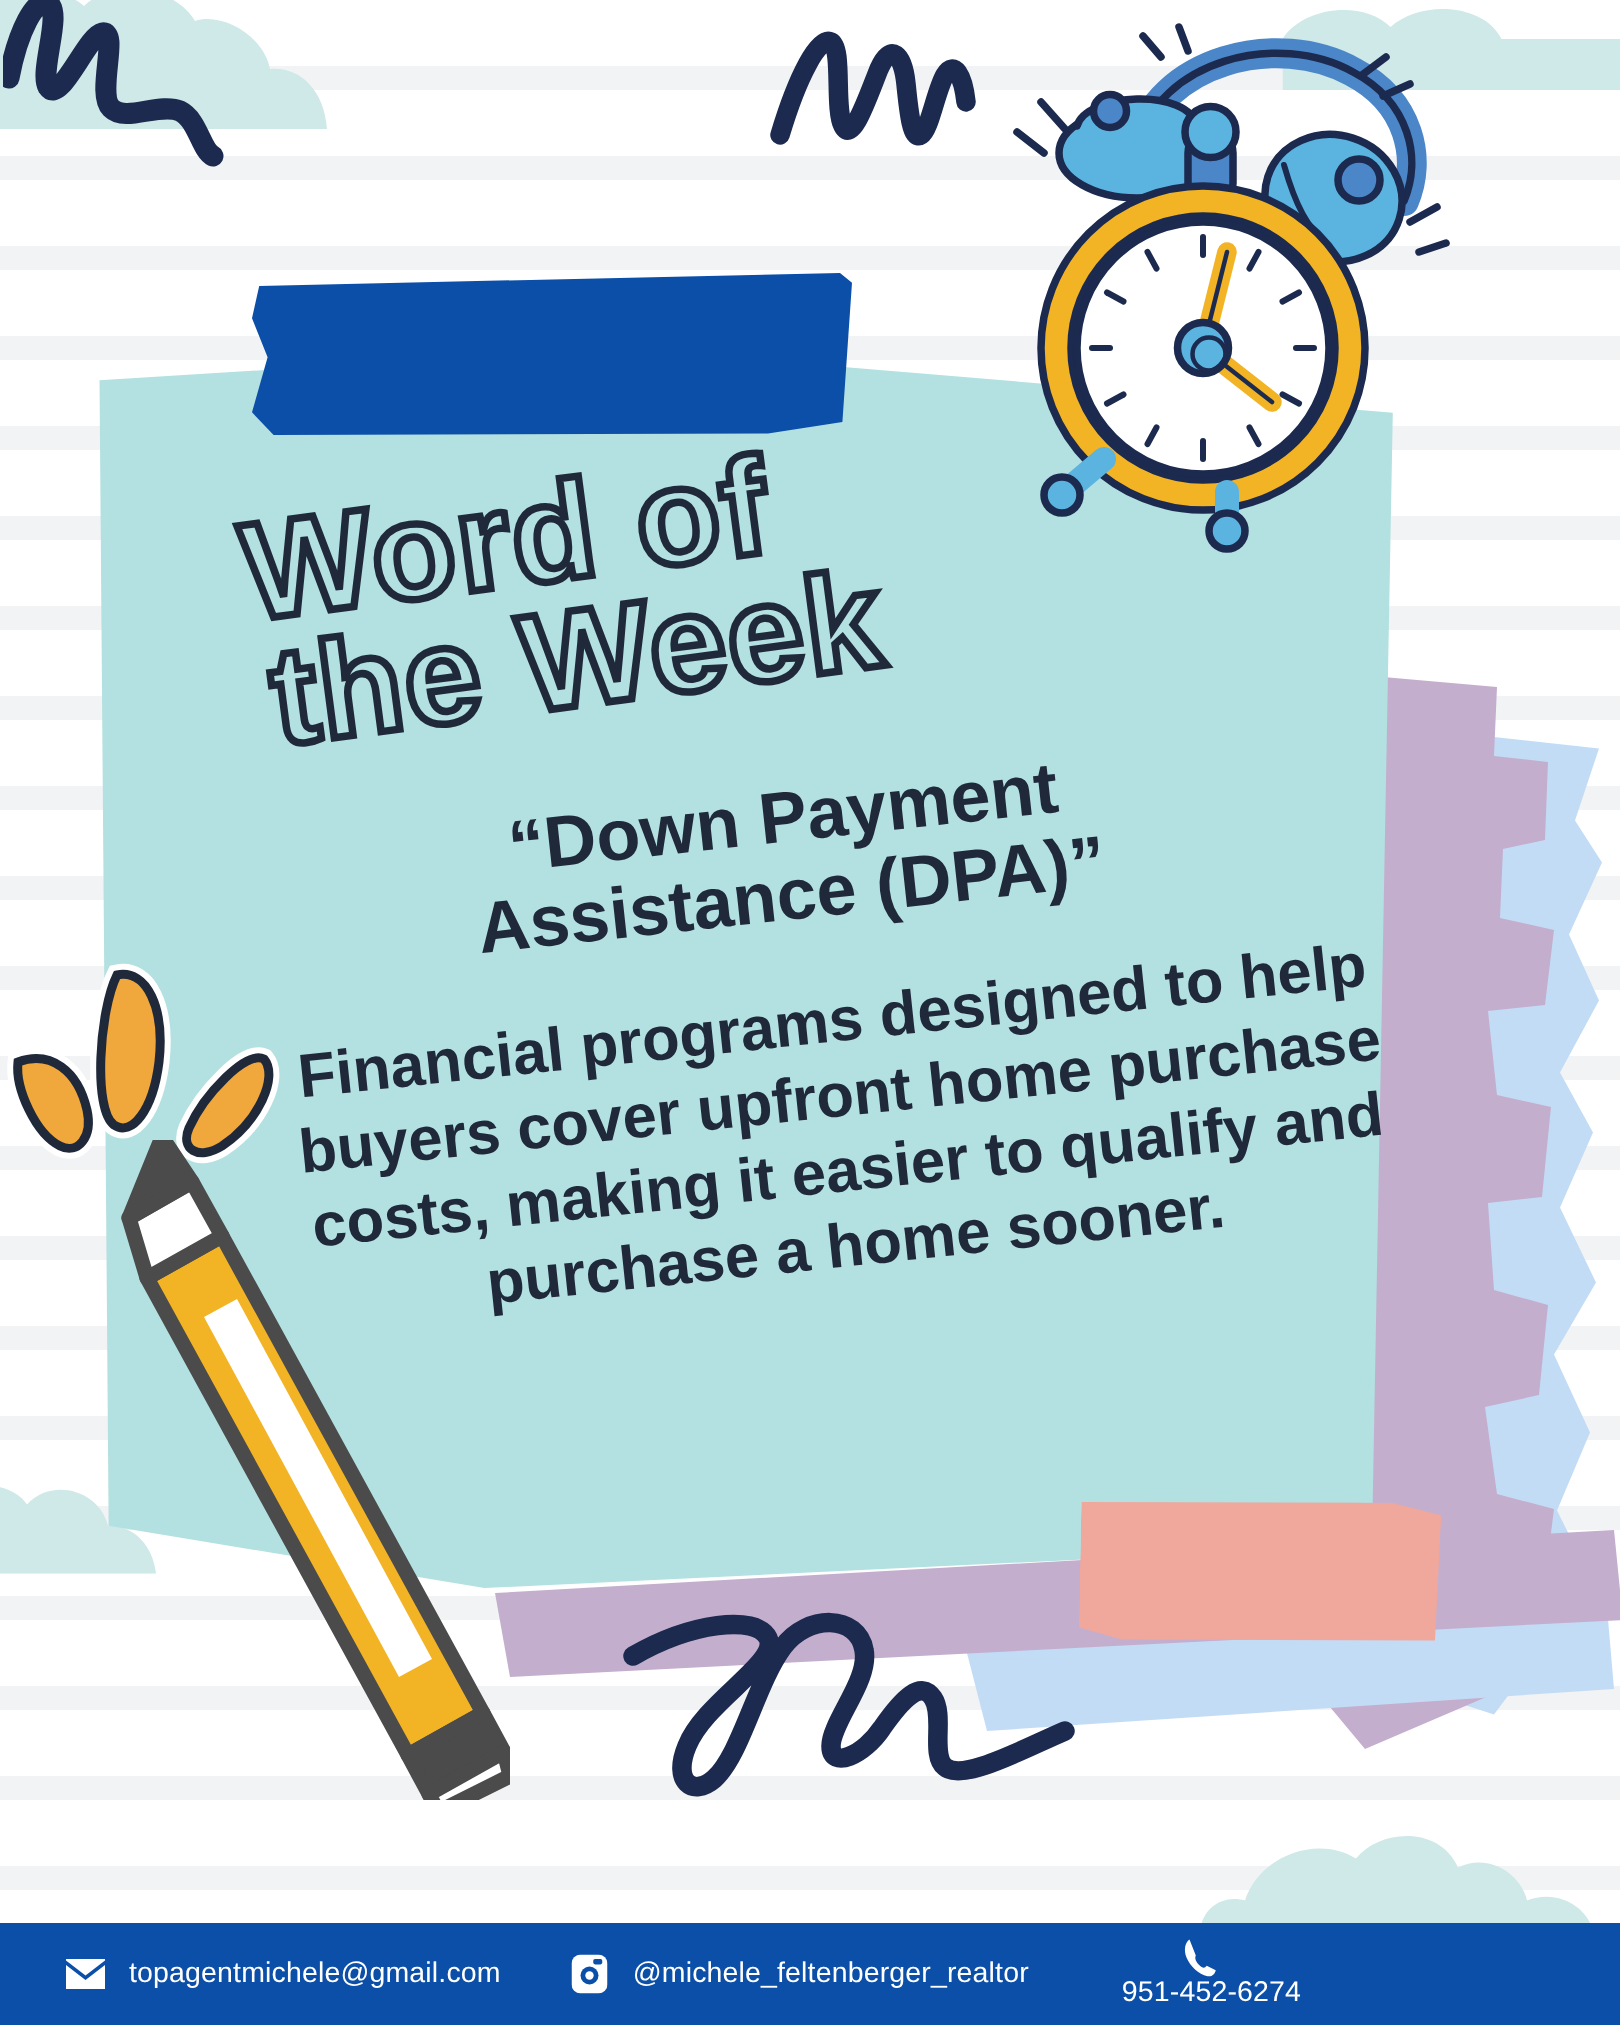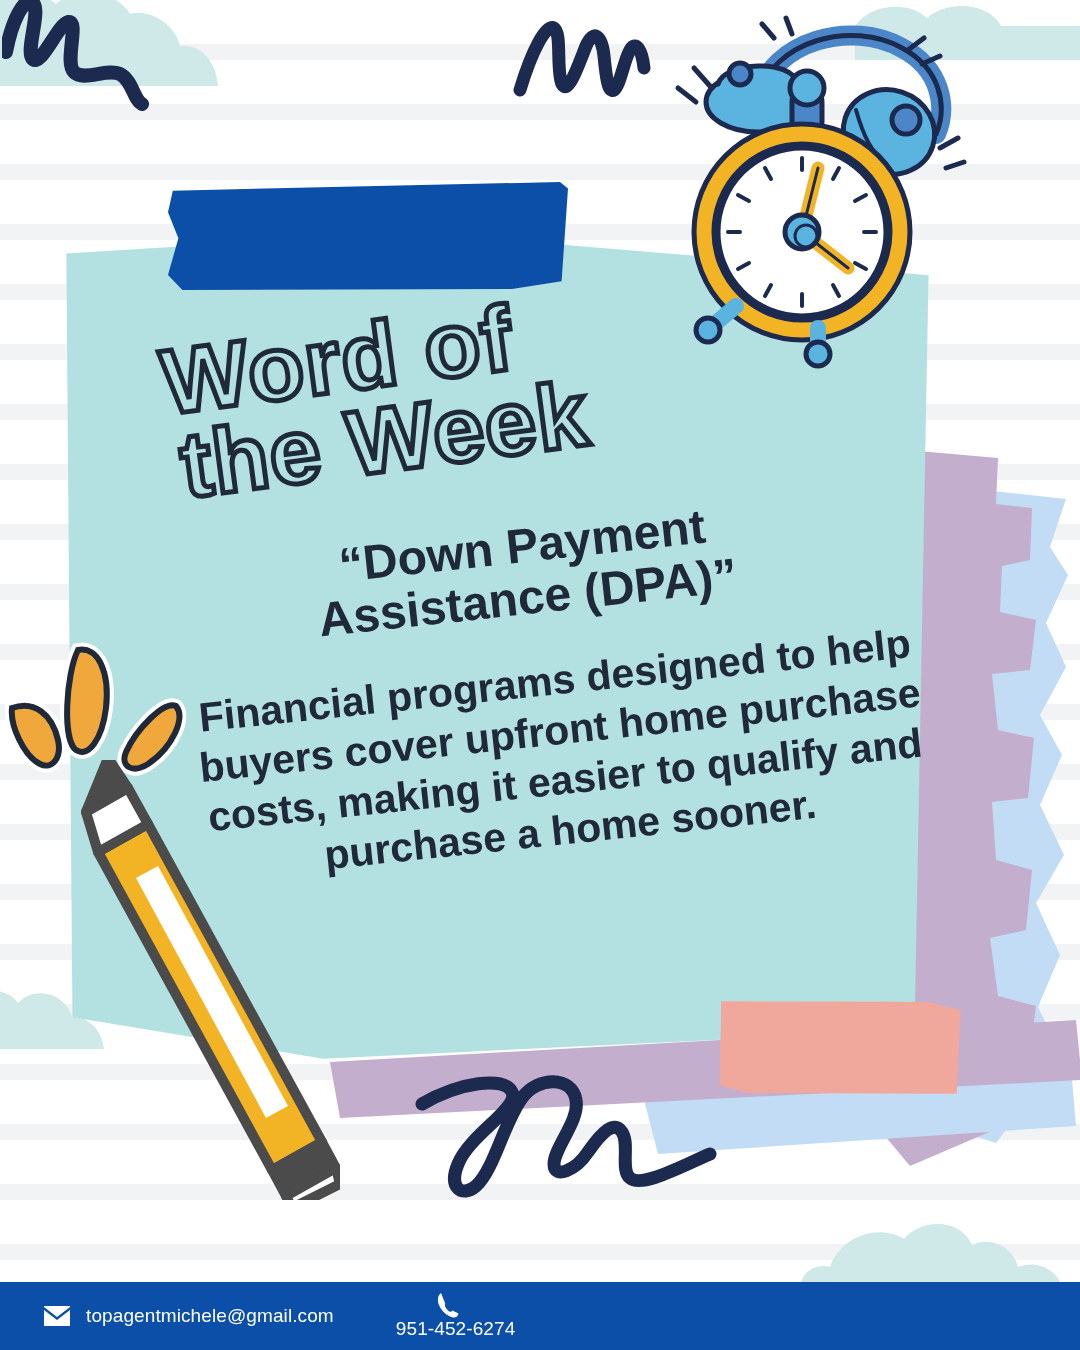--- a/index.html
+++ b/index.html
@@ -281,20 +281,31 @@
     <div class="fitem" style="margin-left:44px;">
       <span class="ficon">
         <svg width="26" height="20" viewBox="0 0 26 20">
           <path fill="#ffffff" d="M0 1 L13 11 L26 1 L26 0 L0 0 Z"></path>
           <path fill="#ffffff" d="M0 4 L0 20 L26 20 L26 4 L13 14 Z"></path>
         </svg>
       </span>
       <span class="label">topagentmichele@gmail.com</span>
     </div>
 
+    <div class="fitem" style="margin-left:46px;">
+      <span class="ficon">
+        <svg width="24" height="26" viewBox="0 0 24 26">
+          <rect x="0" y="0" width="24" height="26" rx="6" fill="#ffffff"></rect>
+          <circle cx="12" cy="14" r="6" fill="#0b4fa8"></circle>
+          <circle cx="12" cy="14" r="2.8" fill="#ffffff"></circle>
+          <rect x="14.5" y="3" width="6" height="3.6" rx="1.2" fill="#0b4fa8"></rect>
+        </svg>
+      </span>
+      <span class="label">@michele_feltenberger_realtor</span>
+    </div>
 
     <div class="fitem" style="margin-left:46px;flex-direction:column;">
       <span class="ficon">
         <svg width="22" height="26" viewBox="0 0 22 26">
           <path fill="#ffffff" d="M4 1 C1 3 0 8 2 13 C4.5 19 10 24 16 25.5 C19 26 21 24 21.5 21.5
                                    L15.5 18.5 C14 20.5 12.5 20 10.5 18 C8.5 16 7.2 13.6 8.2 11.6
                                    L4 1 Z"></path>
         </svg>
       </span>
       <span class="label">951-452-6274</span>

